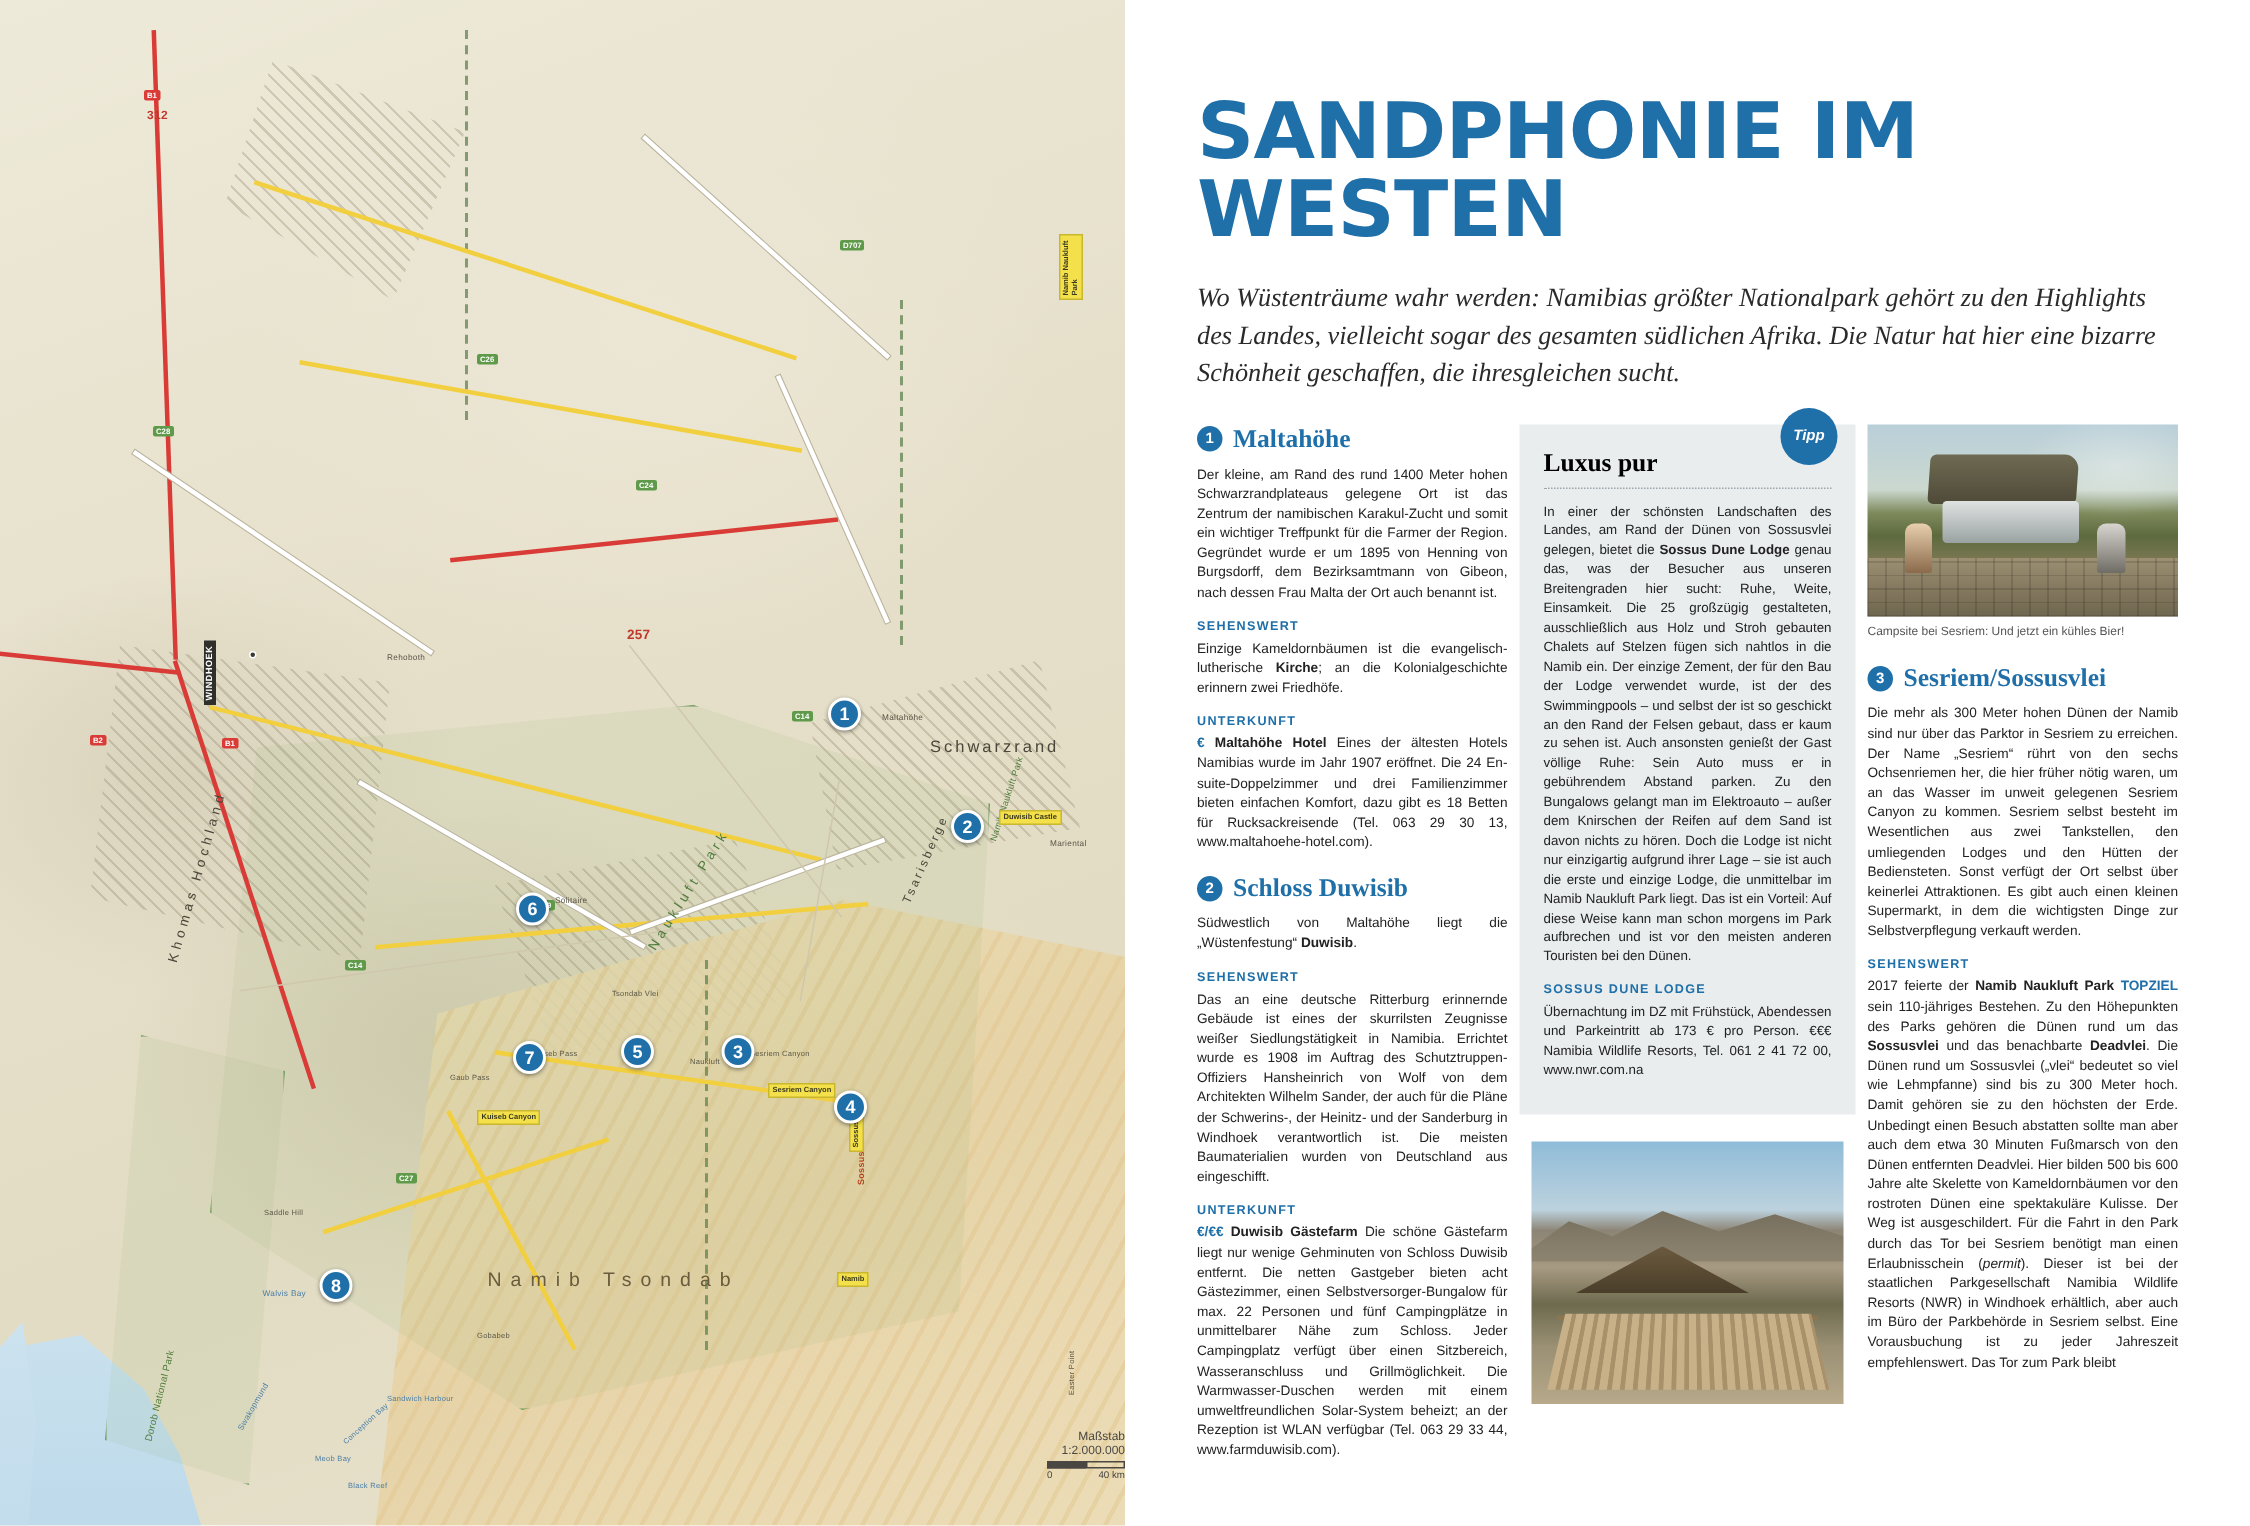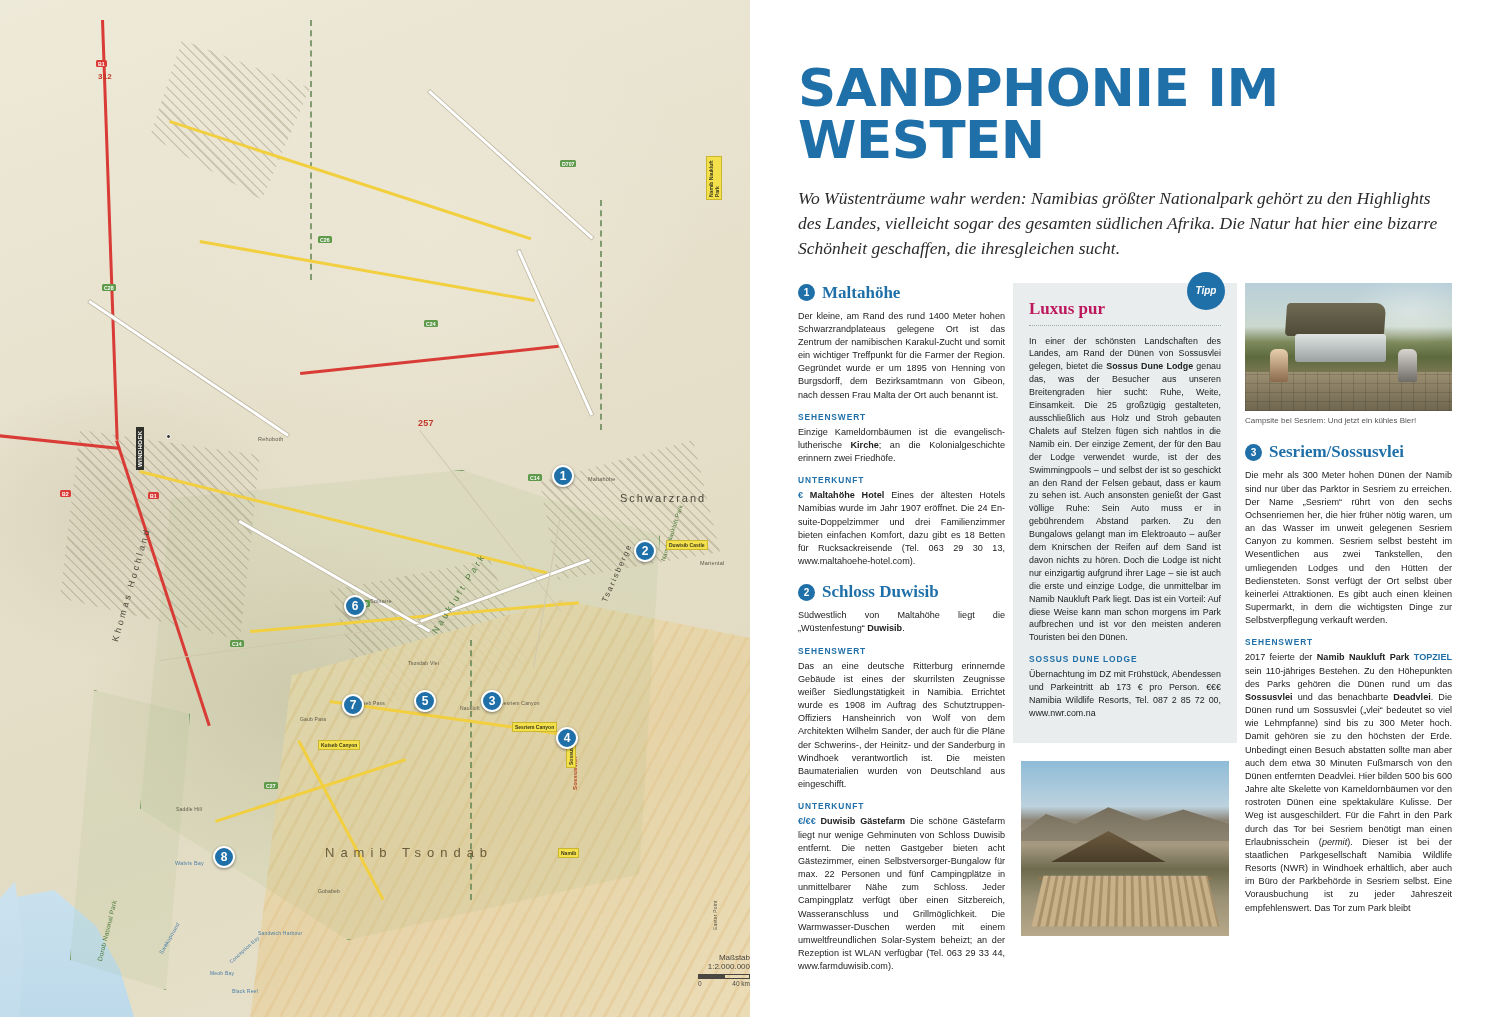--- a/index.html
+++ b/index.html
@@ -178,21 +178,21 @@
   }
   .tipp-badge {
     position:absolute; right:12px; top:-11px;
     width:38px; height:38px; border-radius:50%;
     background:#1f6fa8; color:#fff; font-size:10px; font-weight:bold;
     display:flex; align-items:center; justify-content:center;
     font-style:italic;
   }
   .tipp-title {
     font-family:"Liberation Serif", serif;
-    font-size:17px; color:#be185d; font-weight:bold; margin-bottom:6px;
+    font-size:17px; color:#000000; font-weight:bold; margin-bottom:6px;
   }
   .dotrule { border-top:1.5px dotted #9aa6ab; margin:6px 0 9px 0; }
   .tipp-box p.body { font-size:8.9px; }
 
   
   .photo {
     width:100%; position:relative; overflow:hidden;
   }
   .photo-cap {
     font-size:8px; color:#555; margin-top:5px; line-height:1.35;
@@ -421,21 +421,21 @@
 
       <div class="col mid">
         <div class="tipp-box">
           <div class="tipp-badge">Tipp</div>
           <div class="tipp-title">Luxus pur</div>
           <div class="dotrule"></div>
           <p class="body">
             <span>In einer der schönsten Landschaften des Landes, am Rand der Dünen von Sossusvlei gelegen, bietet die </span><span class="b">Sossus Dune Lodge</span><span> genau das, was der Besucher aus unseren Breitengraden hier sucht: Ruhe, Weite, Einsamkeit. Die 25 großzügig gestalteten, ausschließlich aus Holz und Stroh gebauten Chalets auf Stelzen fügen sich nahtlos in die Namib ein. Der einzige Zement, der für den Bau der Lodge verwendet wurde, ist der des Swimmingpools – und selbst der ist so geschickt an den Rand der Felsen gebaut, dass er kaum zu sehen ist. Auch ansonsten genießt der Gast völlige Ruhe: Sein Auto muss er in gebührendem Abstand parken. Zu den Bungalows gelangt man im Elektroauto – außer dem Knirschen der Reifen auf dem Sand ist davon nichts zu hören. Doch die Lodge ist nicht nur einzigartig aufgrund ihrer Lage – sie ist auch die erste und einzige Lodge, die unmittelbar im Namib Naukluft Park liegt. Das ist ein Vorteil: Auf diese Weise kann man schon morgens im Park aufbrechen und ist vor den meisten anderen Touristen bei den Dünen.</span>
           </p>
           <div class="sub-head">SOSSUS DUNE LODGE</div>
-          <p class="body link">Übernachtung im DZ mit Frühstück, Abendessen und Parkeintritt ab 173 € pro Person. €€€ Namibia Wildlife Resorts, Tel. 087 2 85 72 00, www.nwr.com.na</p>
+          <p class="body link">Übernachtung im DZ mit Frühstück, Abendessen und Parkeintritt ab 173 € pro Person. €€€ Namibia Wildlife Resorts, Tel. 061 2 41 72 00, www.nwr.com.na</p>
         </div>
 
         <div class="photo ph-lodge" style="margin-top:18px;">
           <div class="mtn"></div>
           <div class="roof"></div>
           <div class="rail"></div>
           <div class="deck"></div>
         </div>
       </div>
 

